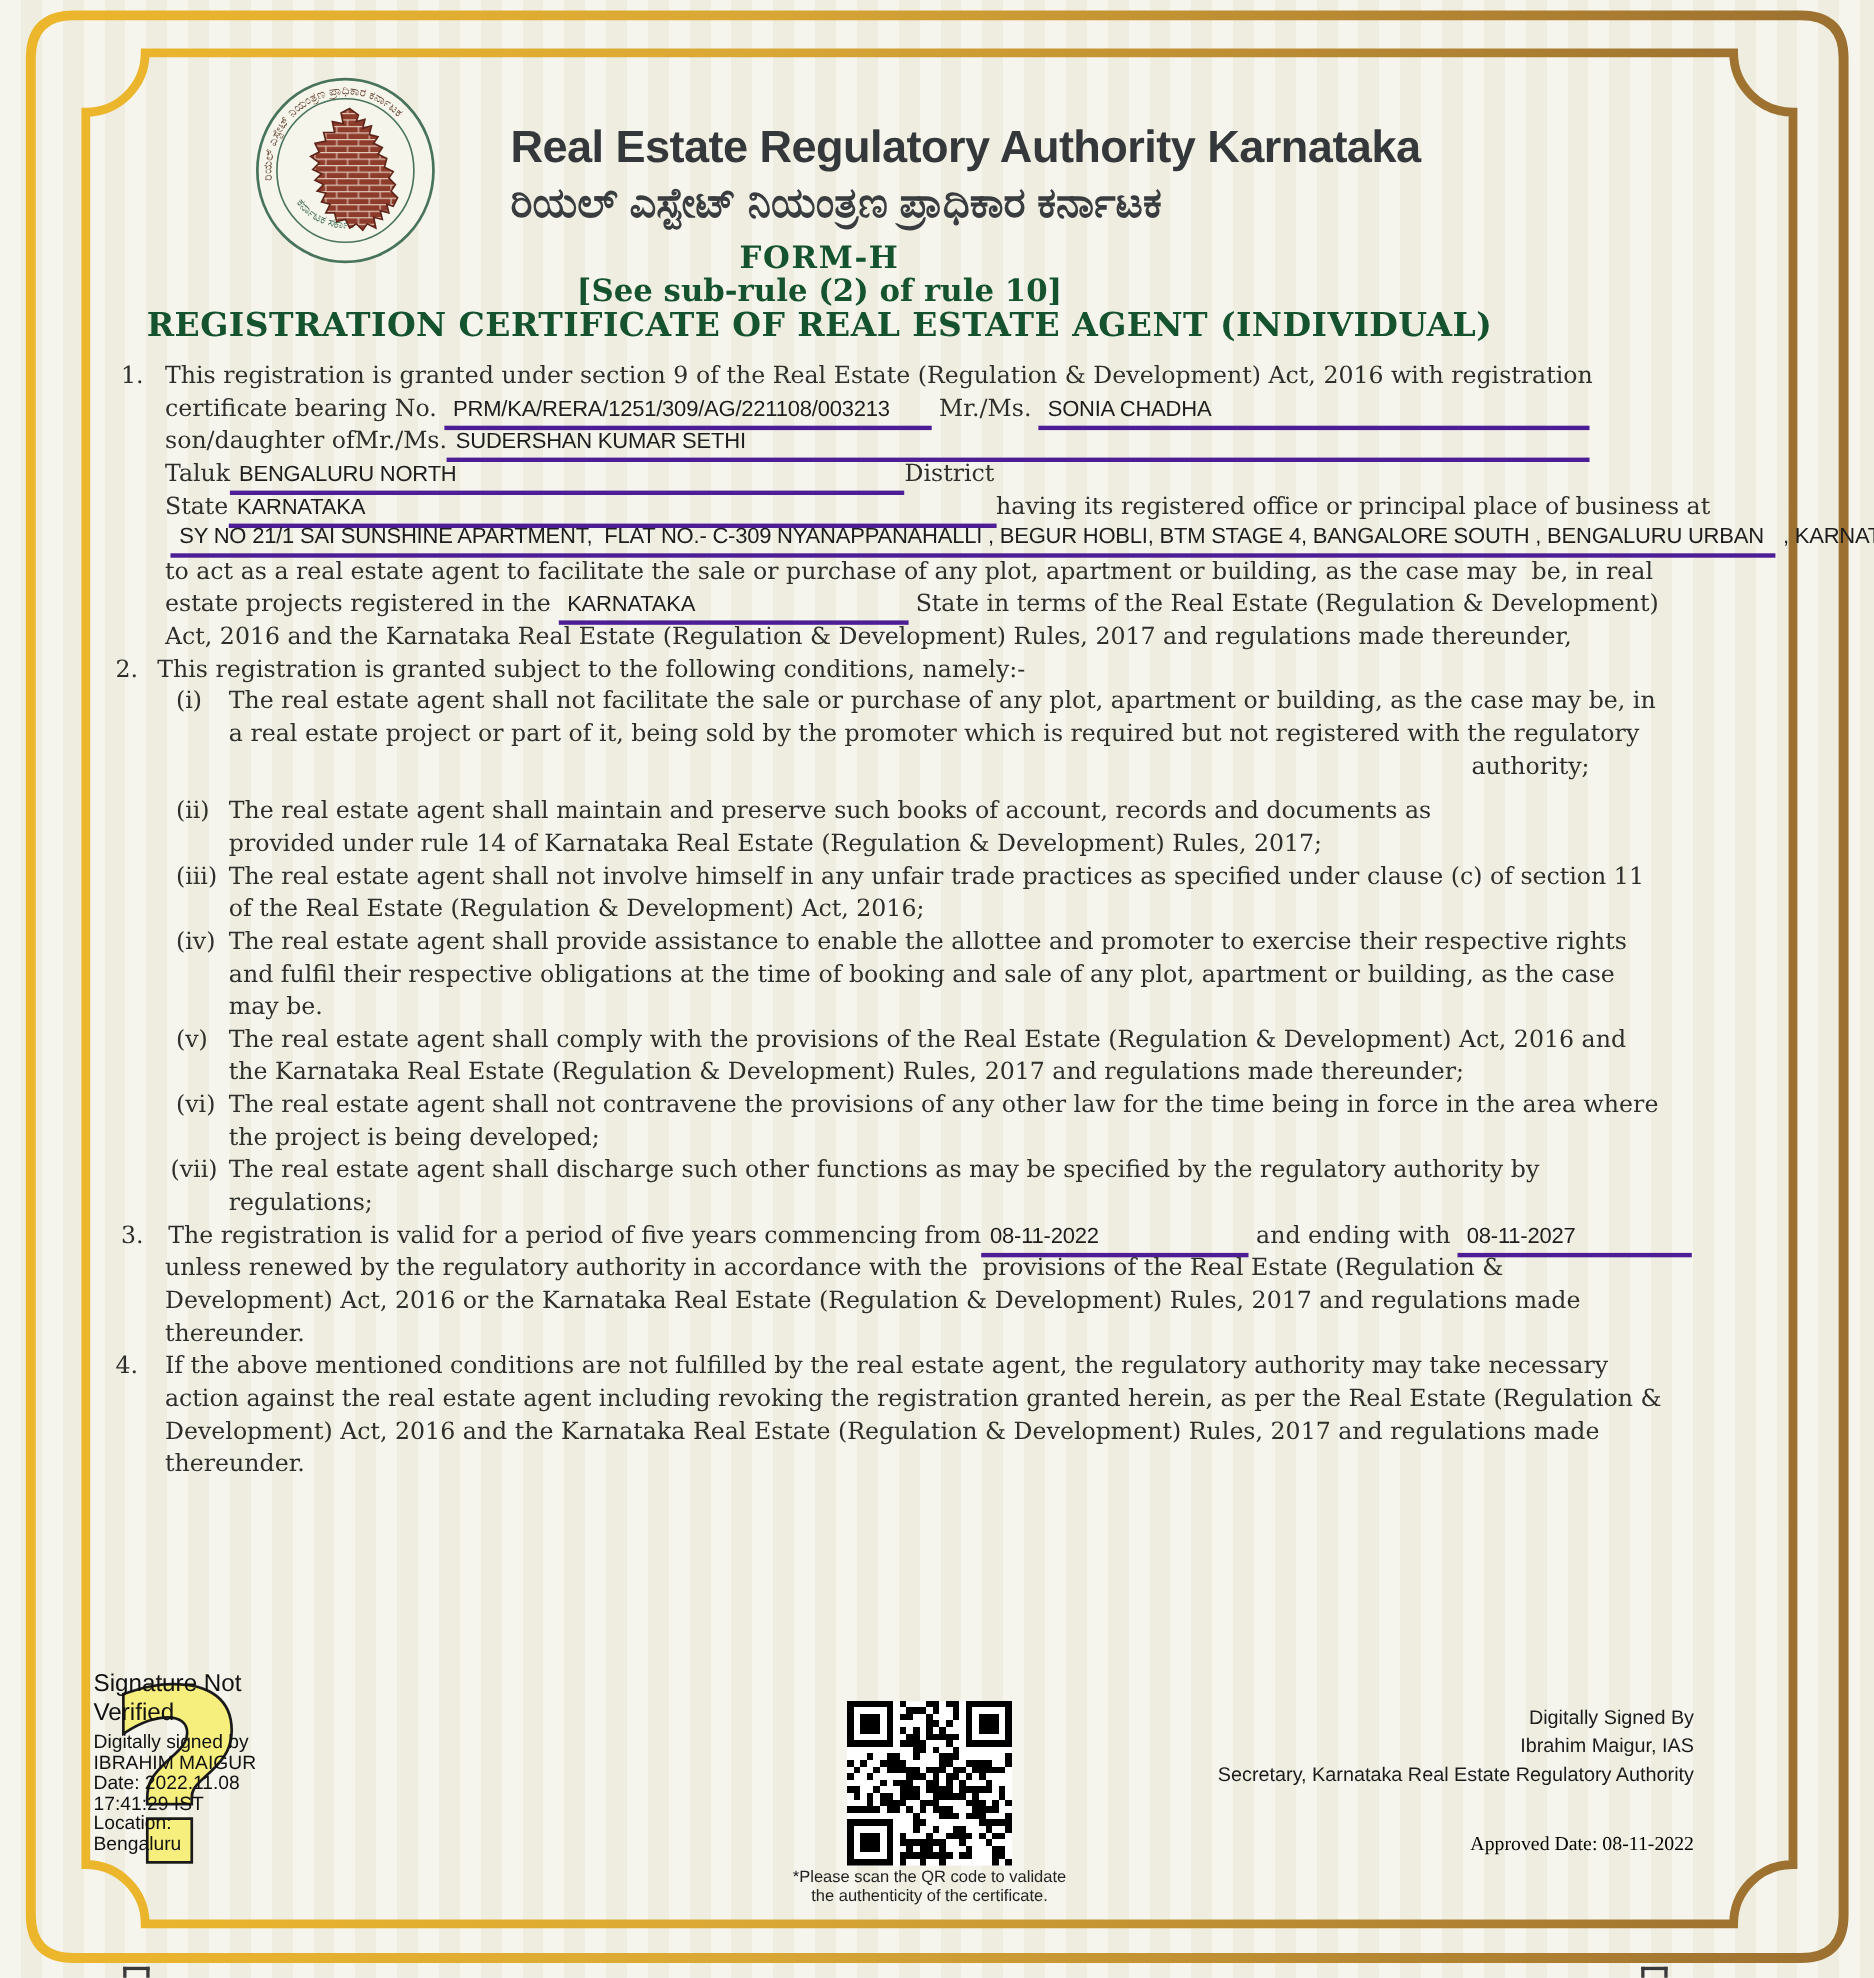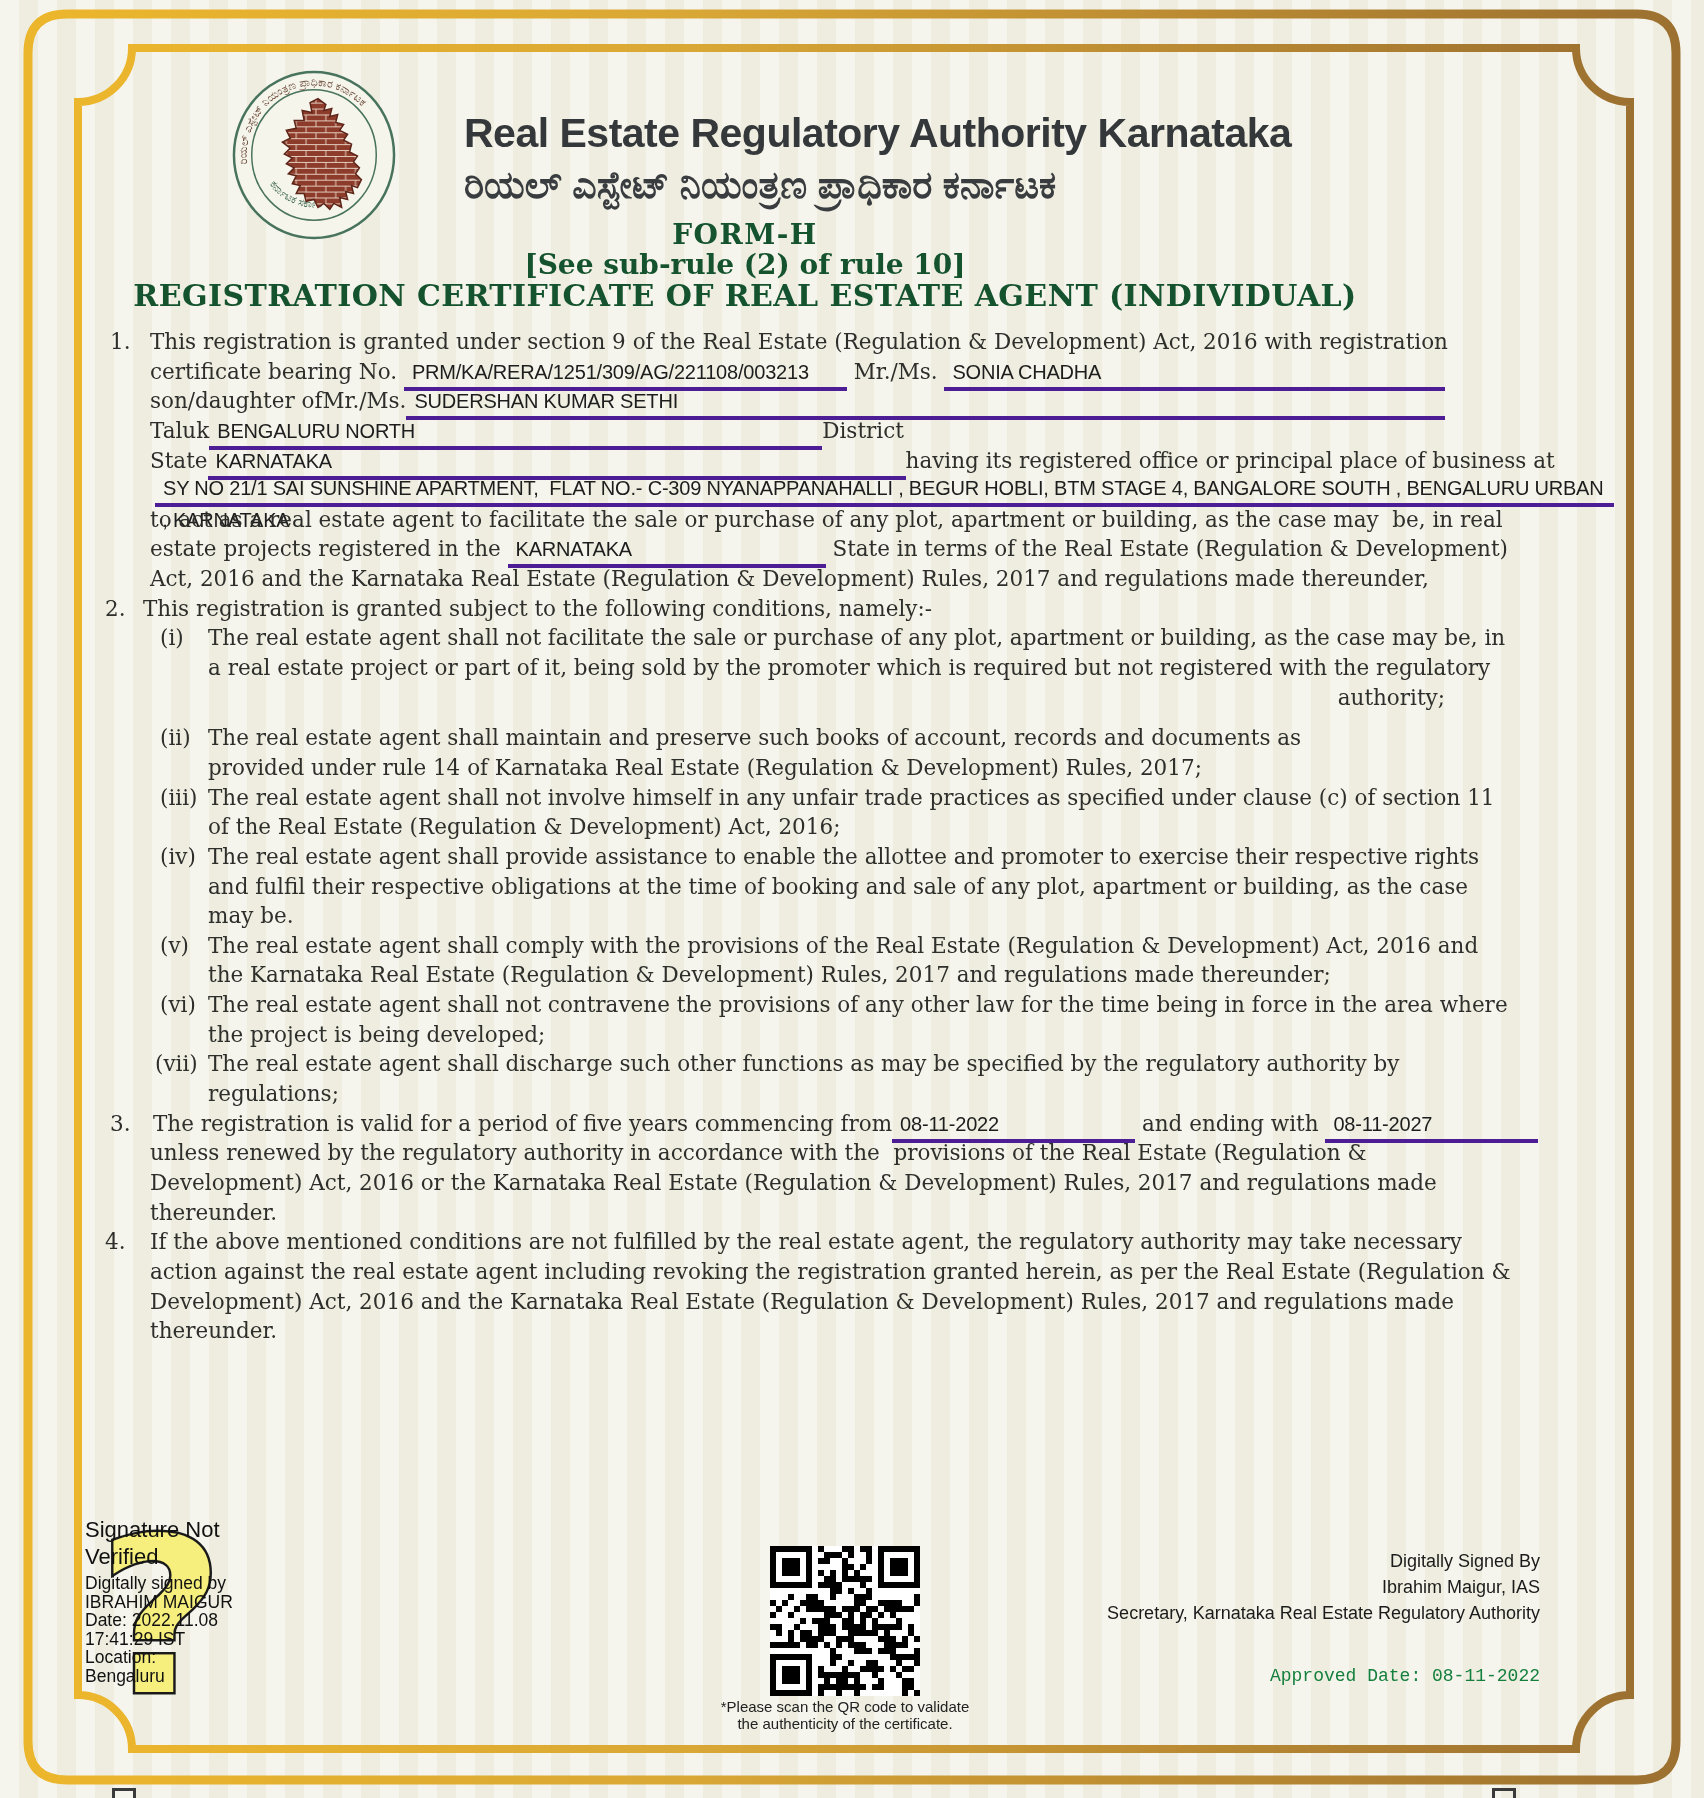--- a/index.html
+++ b/index.html
@@ -37,21 +37,21 @@
   .sig-block{left:85px;top:1516px;z-index:4;font-family:"Liberation Sans",sans-serif;color:#111;}
   .sig-title{font-size:22px;line-height:27px;}
   .sig-details{margin-top:4px;font-size:17.5px;line-height:18.5px;}
   .qmark{left:86px;top:1520px;width:150px;height:210px;z-index:3;}
   .qr-wrap{left:770px;top:1546px;z-index:2;}
   .qr-caption{left:660px;top:1698px;width:370px;text-align:center;z-index:2;
     font-family:"Liberation Sans",sans-serif;font-size:15px;line-height:17px;color:#222;}
   .signed-by{right:164px;top:1548px;text-align:right;z-index:2;
     font-family:"Liberation Sans",sans-serif;font-size:18px;line-height:26px;color:#1b1b1b;}
   .approved{right:164px;top:1666px;text-align:right;z-index:2;
-    font-family:Liberation Mono, monospace;font-size:18px;color:#15803d;}
+    font-family:Liberation Serif, serif;font-size:18px;color:#000000;}
   .edge-mark{position:absolute;width:18px;height:10px;border:3px solid #3a3a3a;border-bottom:none;z-index:2;}
 </style>
 </head>
 <body>
 
 <svg id="frame-svg" width="1704" height="1798" viewBox="0 0 1704 1798">
   <defs>
     <linearGradient id="goldGrad" x1="0" y1="0" x2="1" y2="0">
       <stop offset="0" stop-color="#ecb62c"></stop>
       <stop offset="0.4" stop-color="#d9a735"></stop>
@@ -91,21 +91,21 @@
   <div class="sub-rule">[See sub-rule (2) of rule 10]</div>
   <div class="cert-title">REGISTRATION CERTIFICATE OF REAL ESTATE AGENT (INDIVIDUAL)</div>
 </div>
 
 <div id="body-lines" class="abs">
     <div class="bl" style="padding-left: 45px;"><span class="num" style="left: 5px;">1.</span><span class="ts">This registration is granted under section 9 of the Real Estate (Regulation &amp; Development) Act, 2016 with registration</span></div>
     <div class="bl" style="padding-left: 45px;"><span class="ts">certificate bearing No. </span><span class="fv" style="min-width: 425px;">PRM/KA/RERA/1251/309/AG/221108/003213</span><span class="ts"> Mr./Ms. </span><span class="fv fill">SONIA CHADHA</span></div>
     <div class="bl" style="padding-left: 45px;"><span class="ts">son/daughter ofMr./Ms.</span><span class="fv fill">SUDERSHAN KUMAR SETHI</span></div>
     <div class="bl" style="padding-left: 45px;"><span class="ts">Taluk</span><span class="fv" style="min-width: 595px;">BENGALURU NORTH</span><span class="ts">District</span></div>
     <div class="bl" style="padding-left: 45px;"><span class="ts">State</span><span class="fv" style="min-width: 680px;">KARNATAKA</span><span class="ts">having its registered office or principal place of business at</span></div>
-    <div class="bl" style="padding-left: 50px; flex-direction: column;"><span class="fv">SY NO 21/1 SAI SUNSHINE APARTMENT,  FLAT NO.- C-309 NYANAPPANAHALLI , BEGUR HOBLI, BTM STAGE 4, BANGALORE SOUTH , BENGALURU URBAN</span><span class="fv nf"> , KARNATAKA</span></div>
+    <div class="bl" style="padding-left: 50px;"><span class="fv">SY NO 21/1 SAI SUNSHINE APARTMENT,  FLAT NO.- C-309 NYANAPPANAHALLI , BEGUR HOBLI, BTM STAGE 4, BANGALORE SOUTH , BENGALURU URBAN</span><span class="fv nf"> , KARNATAKA</span></div>
     <div class="bl" style="padding-left: 45px;"><span class="ts">to act as a real estate agent to facilitate the sale or purchase of any plot, apartment or building, as the case may  be, in real</span></div>
     <div class="bl" style="padding-left: 45px;"><span class="ts">estate projects registered in the </span><span class="fv" style="min-width: 300px;">KARNATAKA</span><span class="ts"> State in terms of the Real Estate (Regulation &amp; Development)</span></div>
     <div class="bl" style="padding-left: 45px;"><span class="ts">Act, 2016 and the Karnataka Real Estate (Regulation &amp; Development) Rules, 2017 and regulations made thereunder,</span></div>
     <div class="bl" style="padding-left: 38px;"><span class="num" style="left: 0px;">2.</span><span class="ts">This registration is granted subject to the following conditions, namely:-</span></div>
     <div class="bl" style="padding-left: 103px;"><span class="num" style="left: 55px;">(i)</span><span class="ts">The real estate agent shall not facilitate the sale or purchase of any plot, apartment or building, as the case may be, in</span></div>
     <div class="bl" style="padding-left: 103px;"><span class="ts">a real estate project or part of it, being sold by the promoter which is required but not registered with the regulatory</span></div>
     <div class="bl" style="padding-left: 103px; justify-content: flex-end;"><span class="ts">authority;</span></div>
     <div class="bl" style="padding-left: 103px; margin-top: 11px;"><span class="num" style="left: 55px;">(ii)</span><span class="ts">The real estate agent shall maintain and preserve such books of account, records and documents as</span></div>
     <div class="bl" style="padding-left: 103px;"><span class="ts">provided under rule 14 of Karnataka Real Estate (Regulation &amp; Development) Rules, 2017;</span></div>
     <div class="bl" style="padding-left: 103px;"><span class="num" style="left: 55px;">(iii)</span><span class="ts">The real estate agent shall not involve himself in any unfair trade practices as specified under clause (c) of section 11</span></div>

